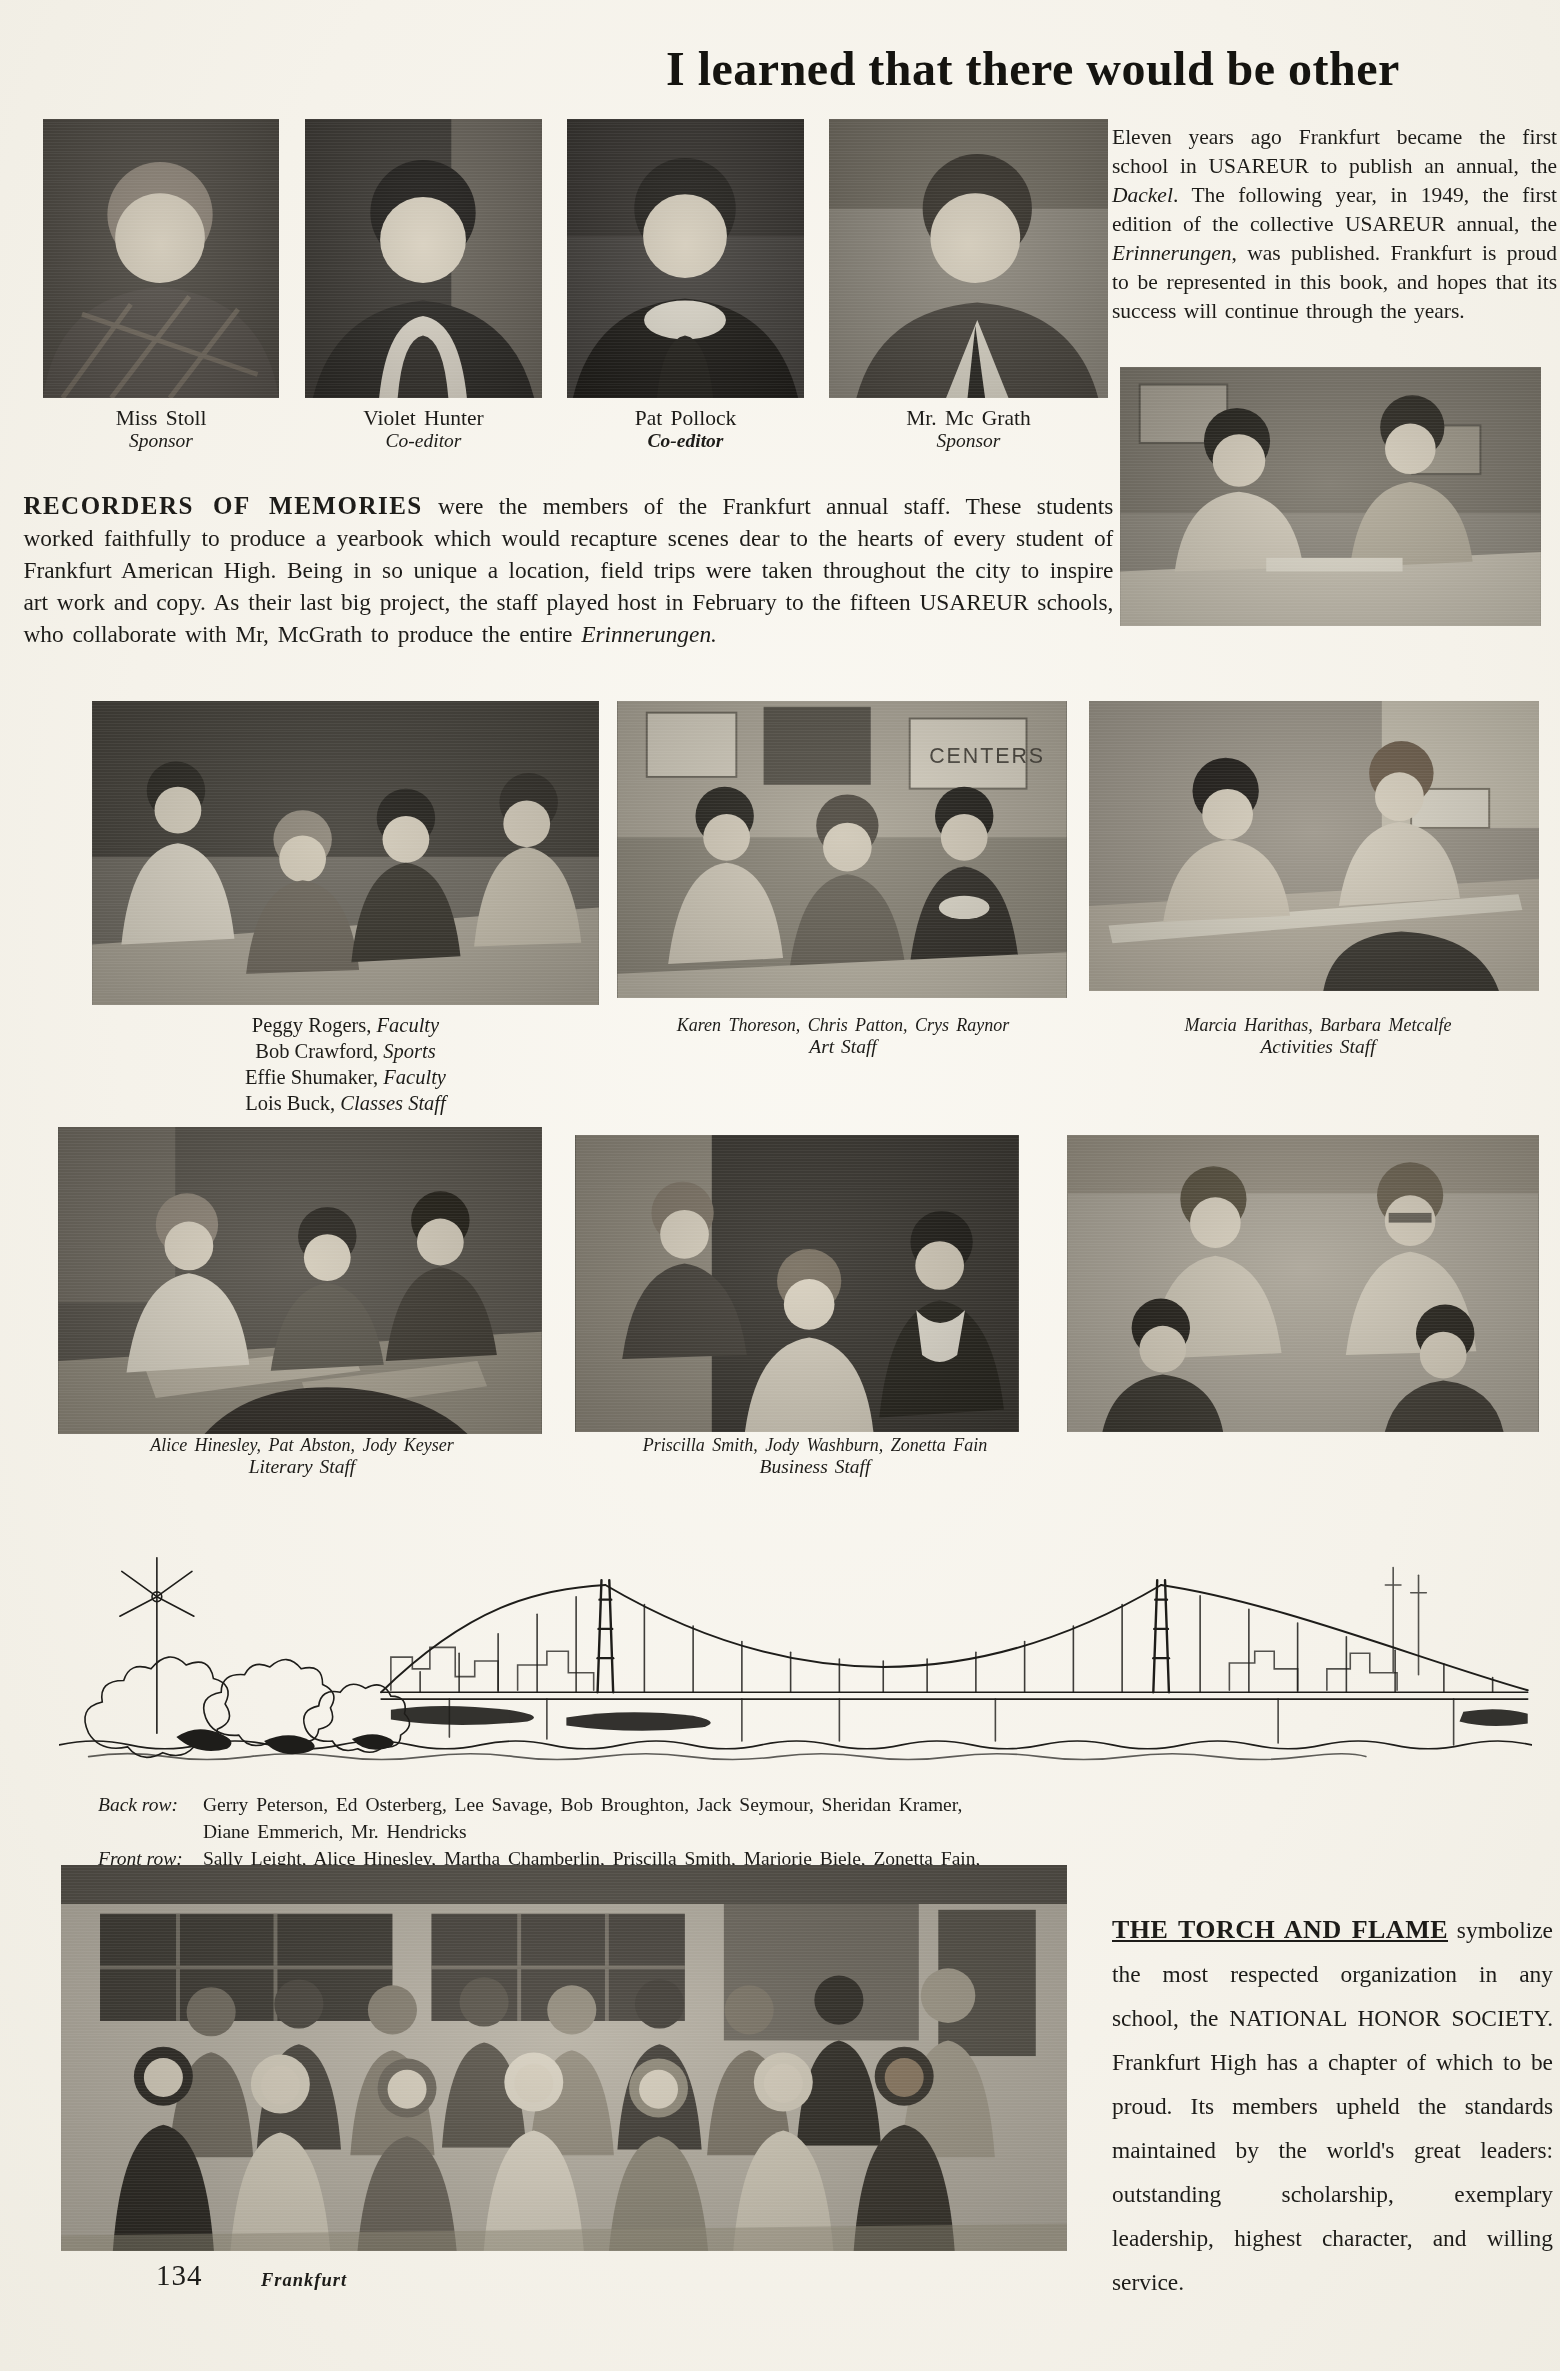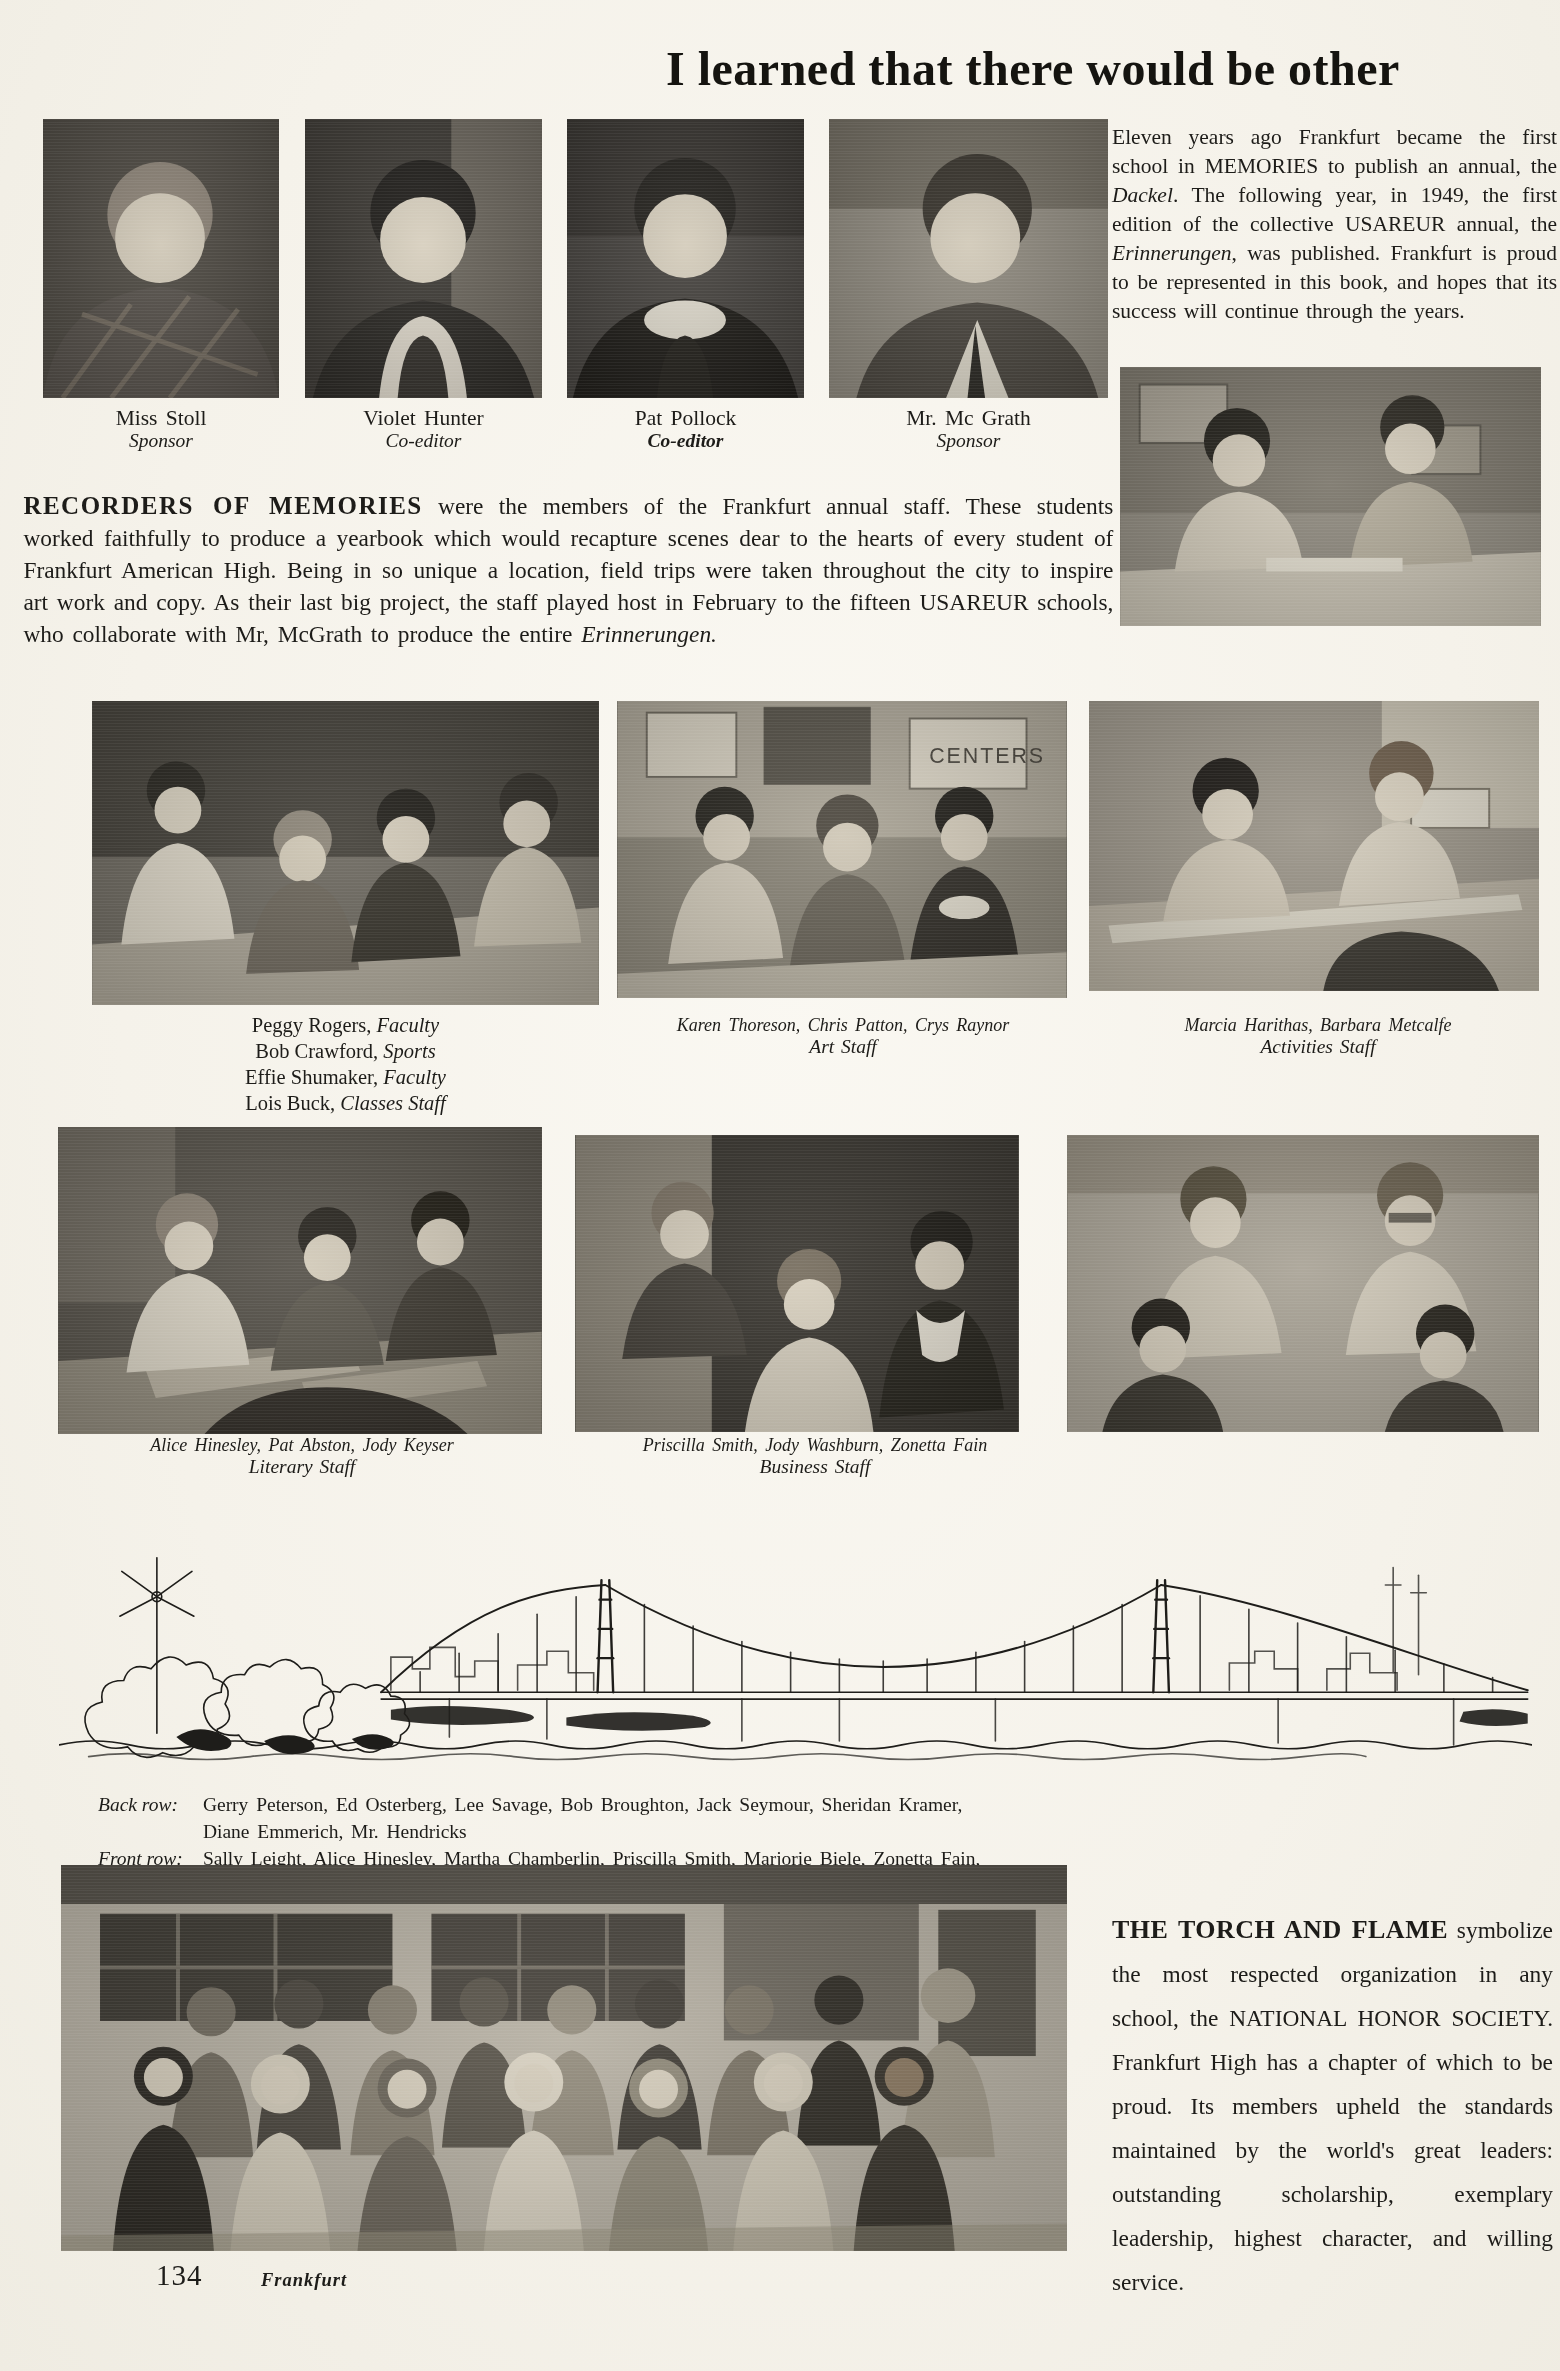--- a/index.html
+++ b/index.html
@@ -27,21 +27,21 @@
   .cap .rl.bold{font-weight:700;}
   .cap.small .nm{font-size:18px;line-height:22.4px;font-style:italic;}
   .cap.small .rl{font-size:19.5px;line-height:22.4px;}
   .capline{font-size:20.5px;line-height:26px;}
   .capline i{font-style:italic;}
   
   .para{font-size:21.5px;line-height:29px;text-align:justify;word-spacing:2px;}
   .rec{font-size:23.4px;line-height:32px;text-align:justify;word-spacing:2.9px;}
   .rec .hd{font-weight:700;font-size:25px;letter-spacing:1.5px;word-spacing:4.9px;}
   .torch{font-size:23.4px;line-height:44px;text-align:justify;word-spacing:2px;}
-  .torch .hd{font-weight:700;font-size:26px;letter-spacing:0.5px;}
+  .torch .hd{font-weight:700;font-size:26px;letter-spacing:0.5px;text-decoration:underline;}
   
   .gc{font-size:19.5px;line-height:27px;}
   .gc-row{display:flex;align-items:flex-start;}
   .gc-label{width:101px;flex:none;font-style:italic;}
   .gc-text{flex:1;padding-left:3.9px;word-spacing:2.9px;}
   
   .pagenum{font-size:29px;letter-spacing:1px;}
   .booktitle{font-size:18.5px;font-style:italic;font-weight:700;letter-spacing:1px;}
   .sketch path, .sketch line, .sketch rect, .sketch circle{vector-effect:non-scaling-stroke;}
 </style>
@@ -121,21 +121,21 @@
   <div class="abs cap" style="left:567px;top:407px;width:237px;">
     <div class="nm">Pat Pollock</div>
     <div class="rl bold">Co-editor</div>
   </div>
   <div class="abs cap" style="left:829px;top:407px;width:279px;">
     <div class="nm">Mr. Mc Grath</div>
     <div class="rl">Sponsor</div>
   </div>
 
   <div class="abs para" style="left:1112px;top:123px;width:445px;">
-    <span>Eleven years ago Frankfurt became the first school in MEMORIES to publish an annual, the </span><i>Dackel</i><span>. The following year, in 1949, the first edition of the collective USAREUR annual, the </span><i>Erinnerungen</i><span>, was published. Frankfurt is proud to be represented in this book, and hopes that its success will continue through the years.</span>
+    <span>Eleven years ago Frankfurt became the first school in USAREUR to publish an annual, the </span><i>Dackel</i><span>. The following year, in 1949, the first edition of the collective USAREUR annual, the </span><i>Erinnerungen</i><span>, was published. Frankfurt is proud to be represented in this book, and hopes that its success will continue through the years.</span>
   </div>
 
   <div class="photo" style="left:1120px;top:367px;width:421px;height:259px;">
     <svg viewBox="0 0 432 266">
       <rect width="432" height="266" fill="#8f8a7f"></rect>
       <rect width="432" height="150" fill="#7c776c"></rect>
       <rect x="20" y="18" width="90" height="60" fill="#a6a093" stroke="#5c584f" stroke-width="2"></rect>
       <rect x="300" y="60" width="70" height="50" fill="#9d9789" stroke="#5c584f" stroke-width="2"></rect>
       <path d="M0 210 L432 190 L432 266 L0 266 Z" fill="#c6c0b1"></path>
       <circle cx="120" cy="76" r="34" fill="#27251f"></circle>

